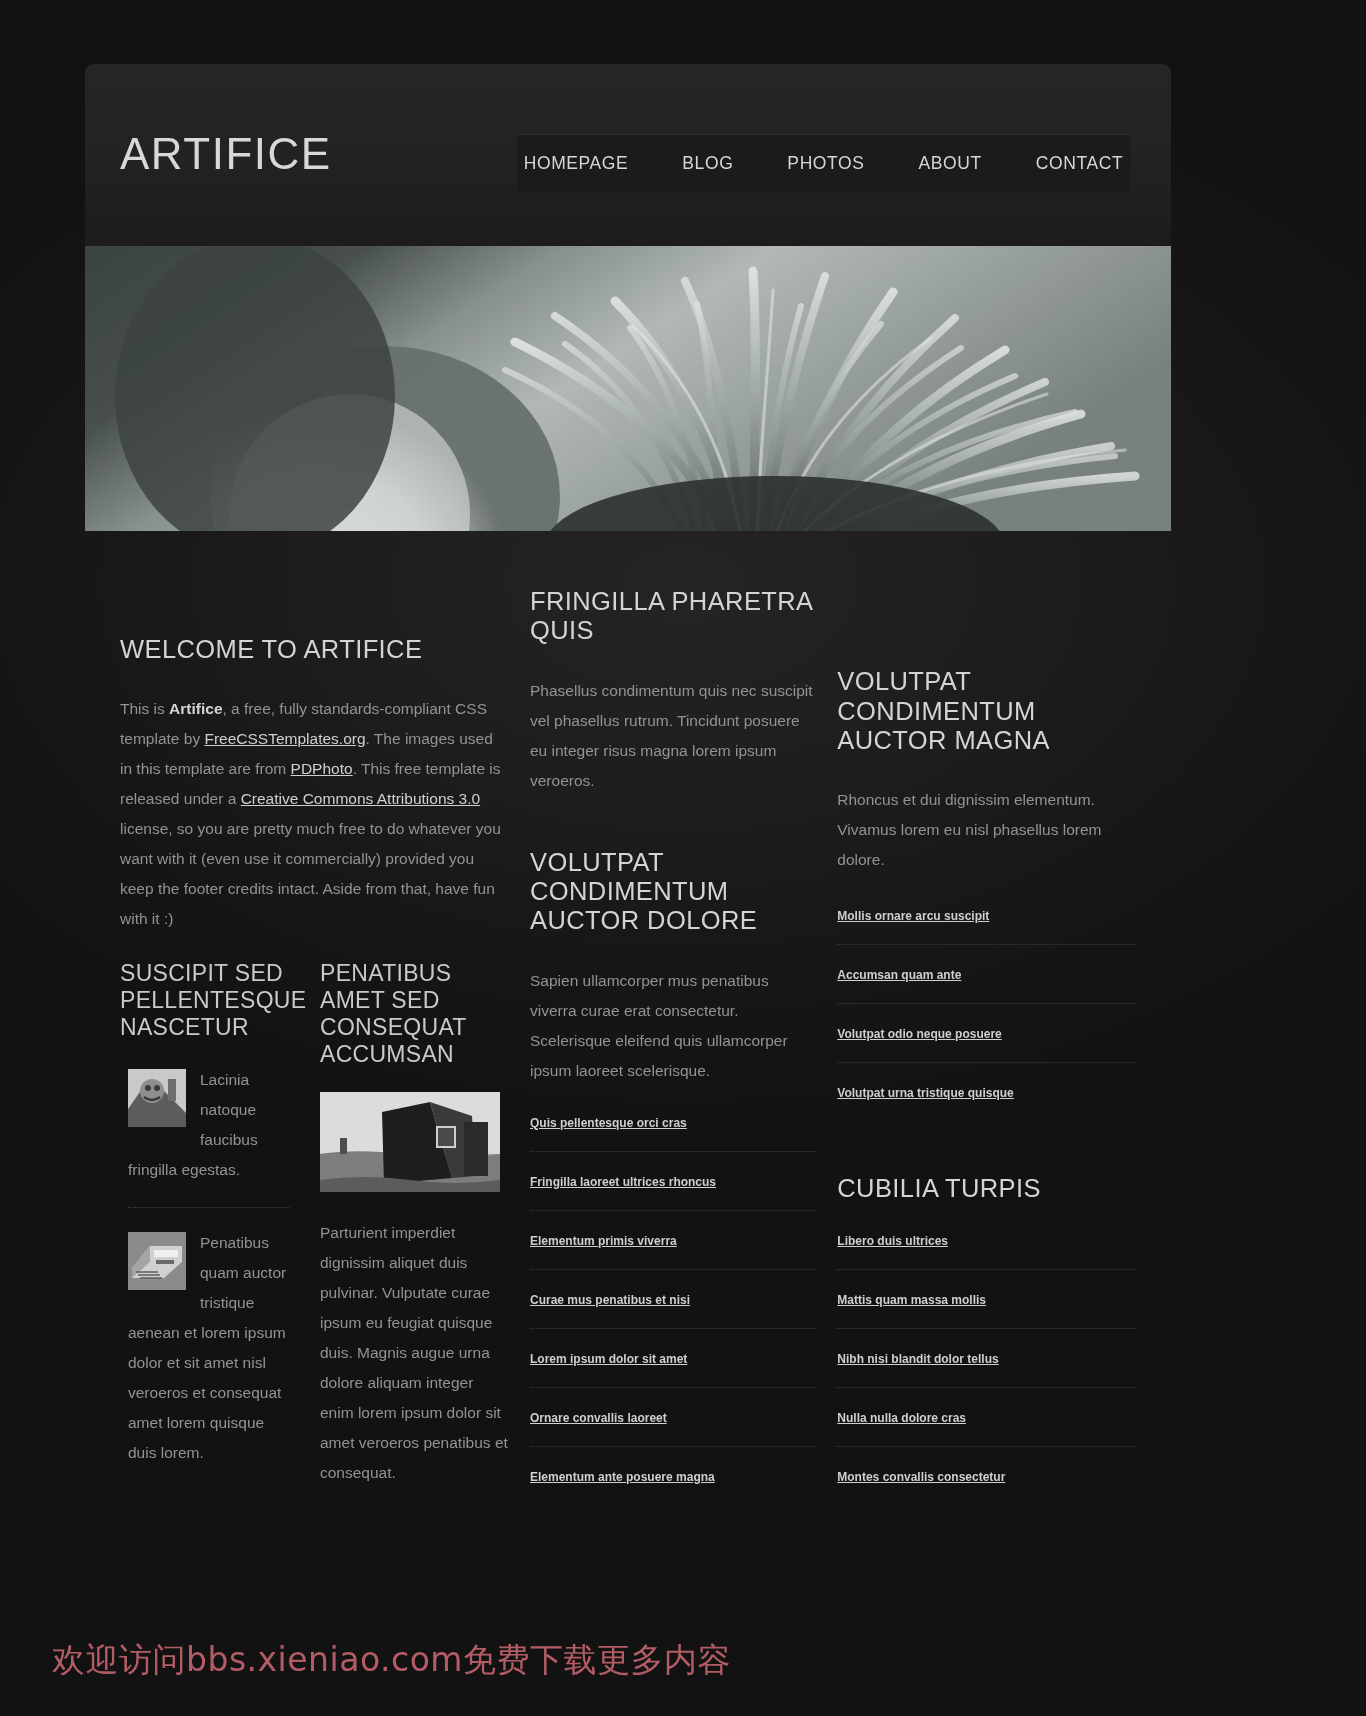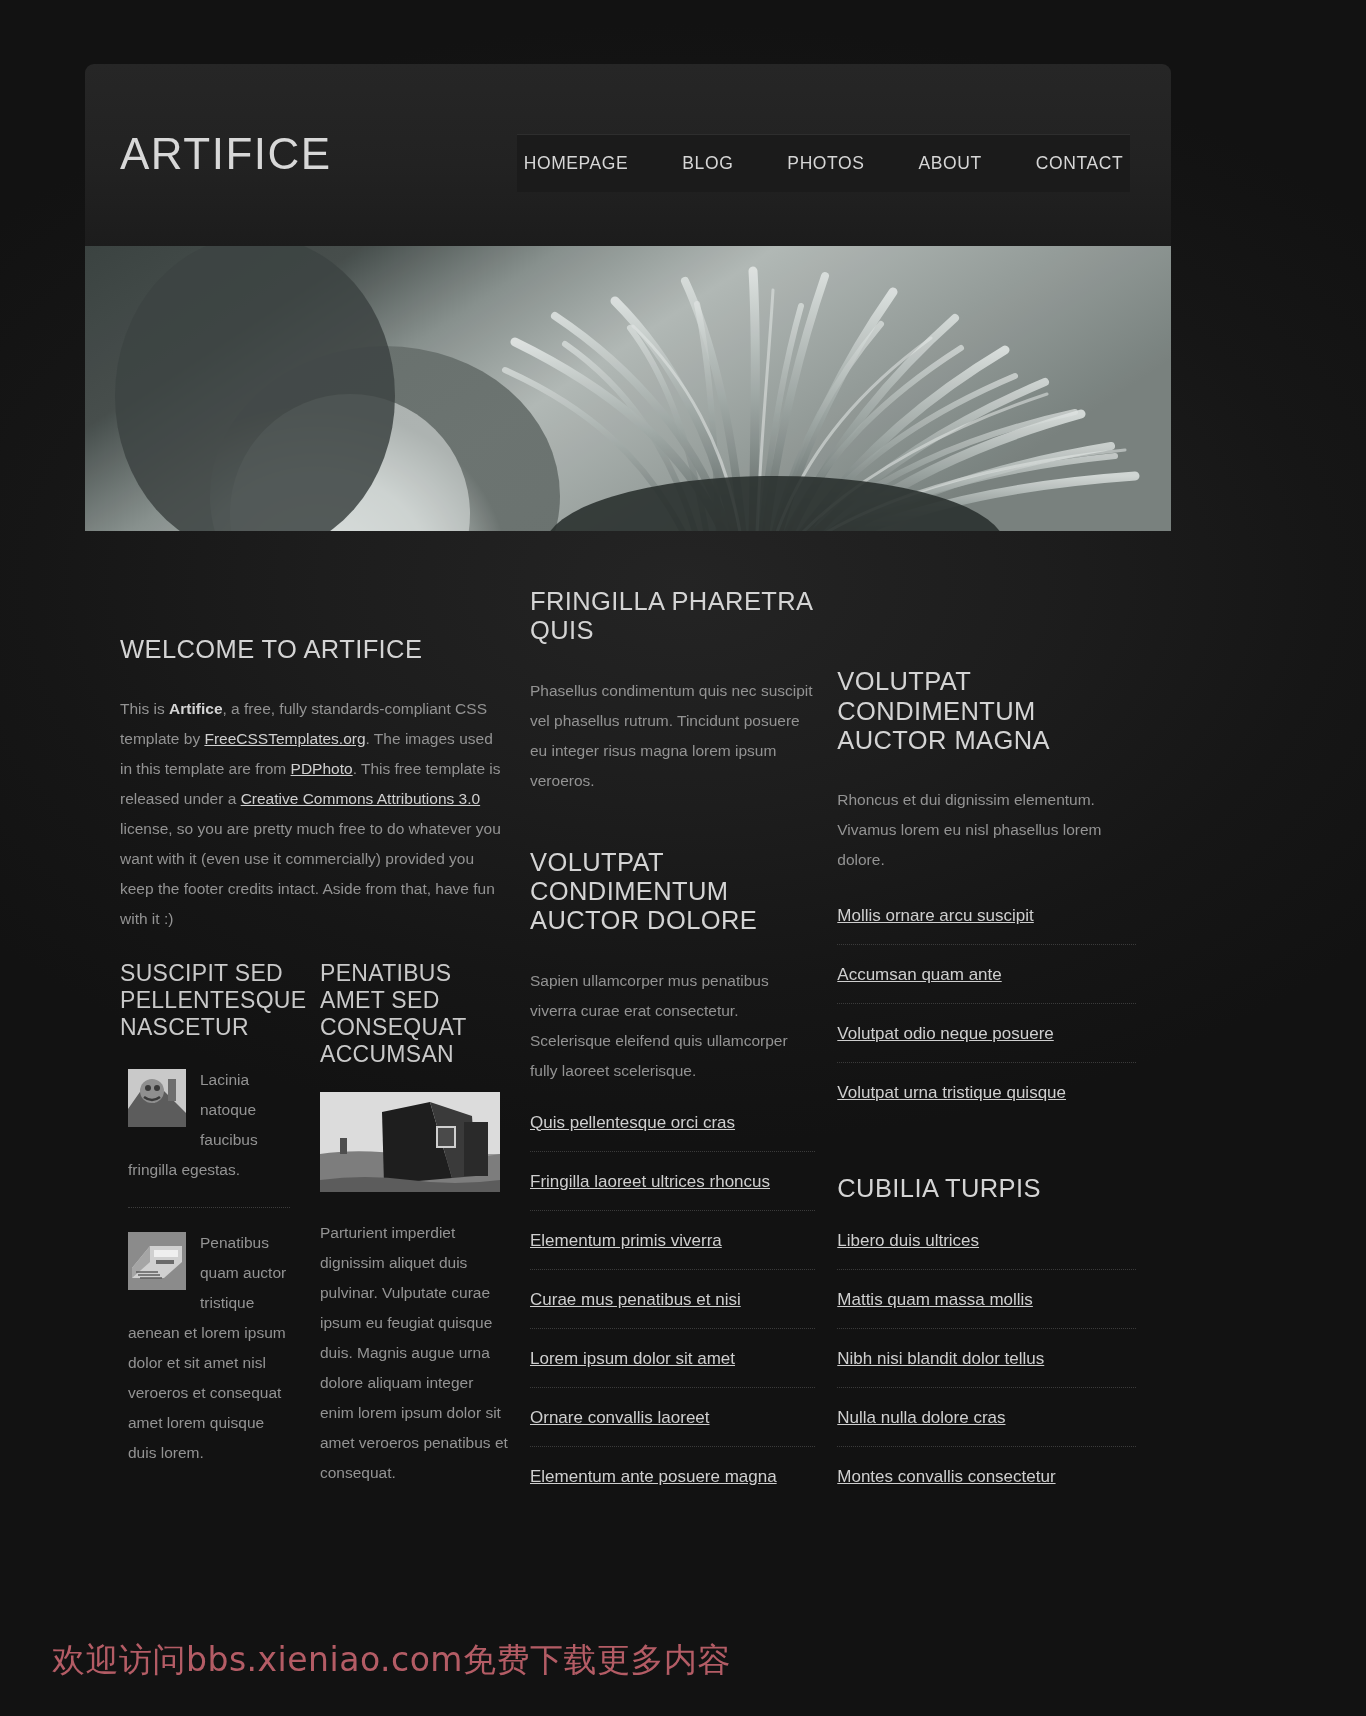--- a/index.html
+++ b/index.html
@@ -154,23 +154,24 @@
   
   ul.linklist { list-style: none; margin: 0 0 26px 0; padding: 0; }
   ul.linklist li {
     border-bottom: 1px dotted #3b3b3b;
     padding: 0 0 17px 0;
     margin-bottom: 19px;
   }
   ul.linklist li.last { border-bottom: none; margin-bottom: 0; padding-bottom: 0; }
   ul.linklist a {
     color: #cfcfcf;
-    font-size: 17px;
+    font-size: 12px;
     text-decoration: underline;
     line-height: 22px;
+    font-weight: bold;
   }
 
   
   #watermark {
     position: absolute;
     left: 52px;
     top: 1638px;
     font-size: 33px;
     color: #c2636d;
     letter-spacing: 0.5px;
@@ -326,21 +327,21 @@
             </div>
 
           </div>
         </div>
 
         <div class="col-mid">
           <h2 class="sec">FRINGILLA PHARETRA QUIS</h2>
           <p class="body">Phasellus condimentum quis nec suscipit vel phasellus rutrum. Tincidunt posuere eu integer risus magna lorem ipsum veroeros.</p>
 
           <h2 class="sec" style="margin-top:52px;">VOLUTPAT CONDIMENTUM AUCTOR DOLORE</h2>
-          <p class="body">Sapien ullamcorper mus penatibus viverra curae erat consectetur. Scelerisque eleifend quis ullamcorper fully laoreet scelerisque.</p>
+          <p class="body">Sapien ullamcorper mus penatibus viverra curae erat consectetur. Scelerisque eleifend quis ullamcorper ipsum laoreet scelerisque.</p>
 
           <ul class="linklist">
             <li><a href="#">Quis pellentesque orci cras</a></li>
             <li><a href="#">Fringilla laoreet ultrices rhoncus</a></li>
             <li><a href="#">Elementum primis viverra</a></li>
             <li><a href="#">Curae mus penatibus et nisi</a></li>
             <li><a href="#">Lorem ipsum dolor sit amet</a></li>
             <li><a href="#">Ornare convallis laoreet</a></li>
             <li class="last"><a href="#">Elementum ante posuere magna</a></li>
           </ul>

